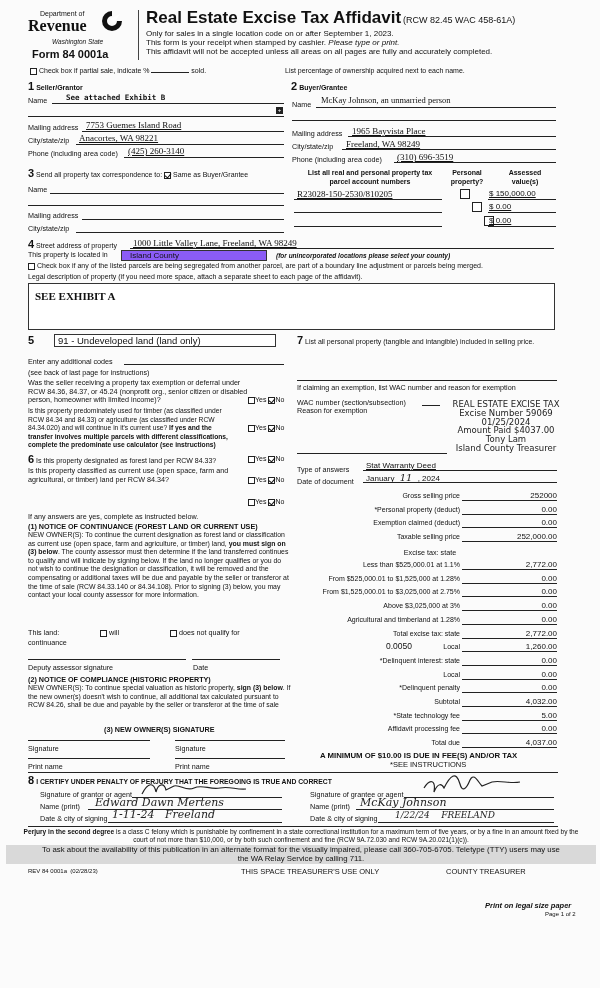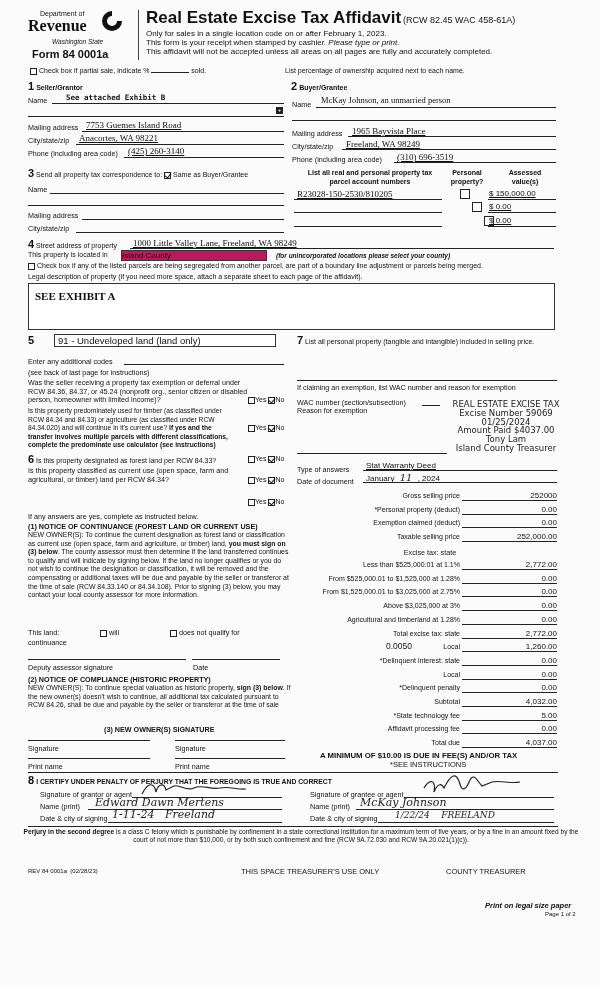--- a/index.html
+++ b/index.html
@@ -35,21 +35,21 @@
           <path d="M10 9 L20 4 L14 13 Z" fill="#fff"></path>
         </svg>
     </div>
     <div class="abs" style="left:24px;top:30px;font-size:6.5px;font-style:italic;">Washington State</div>
     <div class="abs b" style="left:4px;top:40px;font-size:11px;">Form 84 0001a</div>
   </div>
   <div class="abs" style="left:138px;top:10px;width:1px;height:50px;background:#444;"></div>
   <div class="abs" style="left:146px;top:8px;width:440px;">
     <span class="b" style="font-size:17px;">Real Estate Excise Tax Affidavit</span>
     <span style="font-size:9px;">(RCW 82.45 WAC 458-61A)</span>
-    <div style="font-size:8px;margin-top:1px;">Only for sales in a single location code on or after February 1, 2023.</div>
+    <div style="font-size:8px;margin-top:1px;">Only for sales in a single location code on or after September 1, 2023.</div>
     <div style="font-size:8px;"><span>This form is your receipt when stamped by cashier.</span> <i>Please type or print.</i></div>
     <div style="font-size:8px;">This affidavit will not be accepted unless all areas on all pages are fully and accurately completed.</div>
   </div>
 
   
   <div class="abs" style="left:30px;top:67px;font-size:7px;">
     <span class="cb"></span>
     <span>Check box if partial sale, indicate %</span>
     <span style="display:inline-block;width:38px;border-bottom:1px solid #222;"></span>
     <span>sold.</span>
@@ -132,21 +132,21 @@
   <div class="line" style="left:76px;top:232px;width:208px;"></div>
 
   
   <div class="abs" style="left:28px;top:238px;font-size:7px;">
     <span class="secnum">4</span>
     <span>Street address of property</span>
   </div>
   <div class="abs fill" style="left:133px;top:238px;">1000 Little Valley Lane, Freeland, WA 98249</div>
   <div class="line" style="left:130px;top:248px;width:424px;"></div>
   <div class="abs" style="left:28px;top:251px;font-size:7px;">This property is located in</div>
-  <div class="abs" style="left:121px;top:250px;width:146px;height:11px;border:1px solid #333;font-size:8px;padding-left:0;line-height:9px;background:#be185d;">Island County</div>
+  <div class="abs" style="left:121px;top:250px;width:146px;height:11px;border:1px solid #333;font-size:8px;padding-left:8px;line-height:9px;background:#8b5cf6;">Island County</div>
   <div class="abs b" style="left:276px;top:252px;font-size:6.5px;font-style:italic;">(for unincorporated locations please select your county)</div>
   <div class="abs" style="left:28px;top:262px;font-size:7px;white-space:nowrap;">
     <span class="cb"></span>
     <span>Check box if any of the listed parcels are being segregated from another parcel, are part of a boundary line adjustment or parcels being merged.</span>
   </div>
   <div class="abs" style="left:28px;top:273px;font-size:7px;">Legal description of property (if you need more space, attach a separate sheet to each page of the affidavit).</div>
   <div class="abs" style="left:28px;top:283px;width:527px;height:47px;border:1px solid #333;background:#fff;">
     <div class="serif b" style="font-size:11px;margin:6px 0 0 6px;">SEE EXHIBIT A</div>
   </div>
 
@@ -297,18 +297,19 @@
   <div class="abs hand" style="left:395px;top:810px;font-size:9px;white-space:pre;">1/22/24    FREELAND</div>
   <div class="line" style="left:378px;top:822px;width:176px;"></div>
 
   <div class="line" style="left:28px;top:826px;width:530px;"></div>
 
   
   <div class="abs" style="left:16px;top:828px;width:570px;text-align:center;font-size:6.6px;line-height:8px;">
     <b>Perjury in the second degree</b>
     <span>is a class C felony which is punishable by confinement in a state correctional institution for a maximum term of five years, or by a fine in an amount fixed by the court of not more than $10,000, or by both such confinement and fine (RCW 9A.72.030 and RCW 9A.20.021(1)(c)).</span>
   </div>
+  <div class="abs" style="left:6px;top:845px;width:590px;text-align:center;font-size:7.8px;line-height:8.6px;background:#d9d9d9;padding:1px 30px;">To ask about the availability of this publication in an alternate format for the visually impaired, please call 360-705-6705. Teletype (TTY) users may use the WA Relay Service by calling 711.</div>
   <div class="abs" style="left:28px;top:868px;font-size:6px;white-space:pre;">REV 84 0001a  (02/28/23)</div>
   <div class="abs" style="left:241px;top:867px;font-size:7.5px;">THIS SPACE TREASURER'S USE ONLY</div>
   <div class="abs" style="left:446px;top:867px;font-size:7.5px;">COUNTY TREASURER</div>
   <div class="abs b" style="left:485px;top:901px;font-size:7.5px;font-style:italic;white-space:nowrap;">Print on legal size paper</div>
   <div class="abs" style="left:545px;top:911px;font-size:6px;">Page 1 of 2</div>
 <div class="abs rlabel" style="right: 140px; top: 492px; white-space: nowrap;">Gross selling price</div><div class="line" style="left: 462px; top: 500px; width: 95px;"></div><div class="abs val" style="left: 462px; width: 95px; top: 491px;">252000</div><div class="abs rlabel" style="right: 140px; top: 505.5px; white-space: nowrap;">*Personal property (deduct)</div><div class="line" style="left: 462px; top: 513.5px; width: 95px;"></div><div class="abs val" style="left: 462px; width: 95px; top: 504.5px;">0.00</div><div class="abs rlabel" style="right: 140px; top: 519px; white-space: nowrap;">Exemption claimed (deduct)</div><div class="line" style="left: 462px; top: 527px; width: 95px;"></div><div class="abs val" style="left: 462px; width: 95px; top: 518px;">0.00</div><div class="abs rlabel" style="right: 140px; top: 532.5px; white-space: nowrap;">Taxable selling price</div><div class="line" style="left: 462px; top: 540.5px; width: 95px;"></div><div class="abs val" style="left: 462px; width: 95px; top: 531.5px;">252,000.00</div><div class="abs rlabel" style="right: 140px; top: 561px; white-space: nowrap;">Less than $525,000.01 at 1.1%</div><div class="line" style="left: 462px; top: 569px; width: 95px;"></div><div class="abs val" style="left: 462px; width: 95px; top: 560px;">2,772.00</div><div class="abs rlabel" style="right: 140px; top: 574.7px; white-space: nowrap;">From $525,000.01 to $1,525,000 at 1.28%</div><div class="line" style="left: 462px; top: 582.7px; width: 95px;"></div><div class="abs val" style="left: 462px; width: 95px; top: 573.7px;">0.00</div><div class="abs rlabel" style="right: 140px; top: 588.4px; white-space: nowrap;">From $1,525,000.01 to $3,025,000 at 2.75%</div><div class="line" style="left: 462px; top: 596.4px; width: 95px;"></div><div class="abs val" style="left: 462px; width: 95px; top: 587.4px;">0.00</div><div class="abs rlabel" style="right: 140px; top: 602.1px; white-space: nowrap;">Above $3,025,000 at 3%</div><div class="line" style="left: 462px; top: 610.1px; width: 95px;"></div><div class="abs val" style="left: 462px; width: 95px; top: 601.1px;">0.00</div><div class="abs rlabel" style="right: 140px; top: 615.8px; white-space: nowrap;">Agricultural and timberland at 1.28%</div><div class="line" style="left: 462px; top: 623.8px; width: 95px;"></div><div class="abs val" style="left: 462px; width: 95px; top: 614.8px;">0.00</div><div class="abs rlabel" style="right: 140px; top: 629.5px; white-space: nowrap;">Total excise tax: state</div><div class="line" style="left: 462px; top: 637.5px; width: 95px;"></div><div class="abs val" style="left: 462px; width: 95px; top: 628.5px;">2,772.00</div><div class="abs rlabel" style="right: 140px; top: 643.2px; white-space: nowrap;">Local</div><div class="line" style="left: 462px; top: 651.2px; width: 95px;"></div><div class="abs val" style="left: 462px; width: 95px; top: 642.2px;">1,260.00</div><div class="abs rlabel" style="right: 140px; top: 656.9px; white-space: nowrap;">*Delinquent interest: state</div><div class="line" style="left: 462px; top: 664.9px; width: 95px;"></div><div class="abs val" style="left: 462px; width: 95px; top: 655.9px;">0.00</div><div class="abs rlabel" style="right: 140px; top: 670.6px; white-space: nowrap;">Local</div><div class="line" style="left: 462px; top: 678.6px; width: 95px;"></div><div class="abs val" style="left: 462px; width: 95px; top: 669.6px;">0.00</div><div class="abs rlabel" style="right: 140px; top: 684.3px; white-space: nowrap;">*Delinquent penalty</div><div class="line" style="left: 462px; top: 692.3px; width: 95px;"></div><div class="abs val" style="left: 462px; width: 95px; top: 683.3px;">0.00</div><div class="abs rlabel" style="right: 140px; top: 698px; white-space: nowrap;">Subtotal</div><div class="line" style="left: 462px; top: 706px; width: 95px;"></div><div class="abs val" style="left: 462px; width: 95px; top: 697px;">4,032.00</div><div class="abs rlabel" style="right: 140px; top: 711.7px; white-space: nowrap;">*State technology fee</div><div class="line" style="left: 462px; top: 719.7px; width: 95px;"></div><div class="abs val" style="left: 462px; width: 95px; top: 710.7px;">5.00</div><div class="abs rlabel" style="right: 140px; top: 725.4px; white-space: nowrap;">Affidavit processing fee</div><div class="line" style="left: 462px; top: 733.4px; width: 95px;"></div><div class="abs val" style="left: 462px; width: 95px; top: 724.4px;">0.00</div><div class="abs rlabel" style="right: 140px; top: 739.1px; white-space: nowrap;">Total due</div><div class="line" style="left: 462px; top: 747.1px; width: 95px;"></div><div class="abs val" style="left: 462px; width: 95px; top: 738.1px;">4,037.00</div></div>
 
 </body></html>

